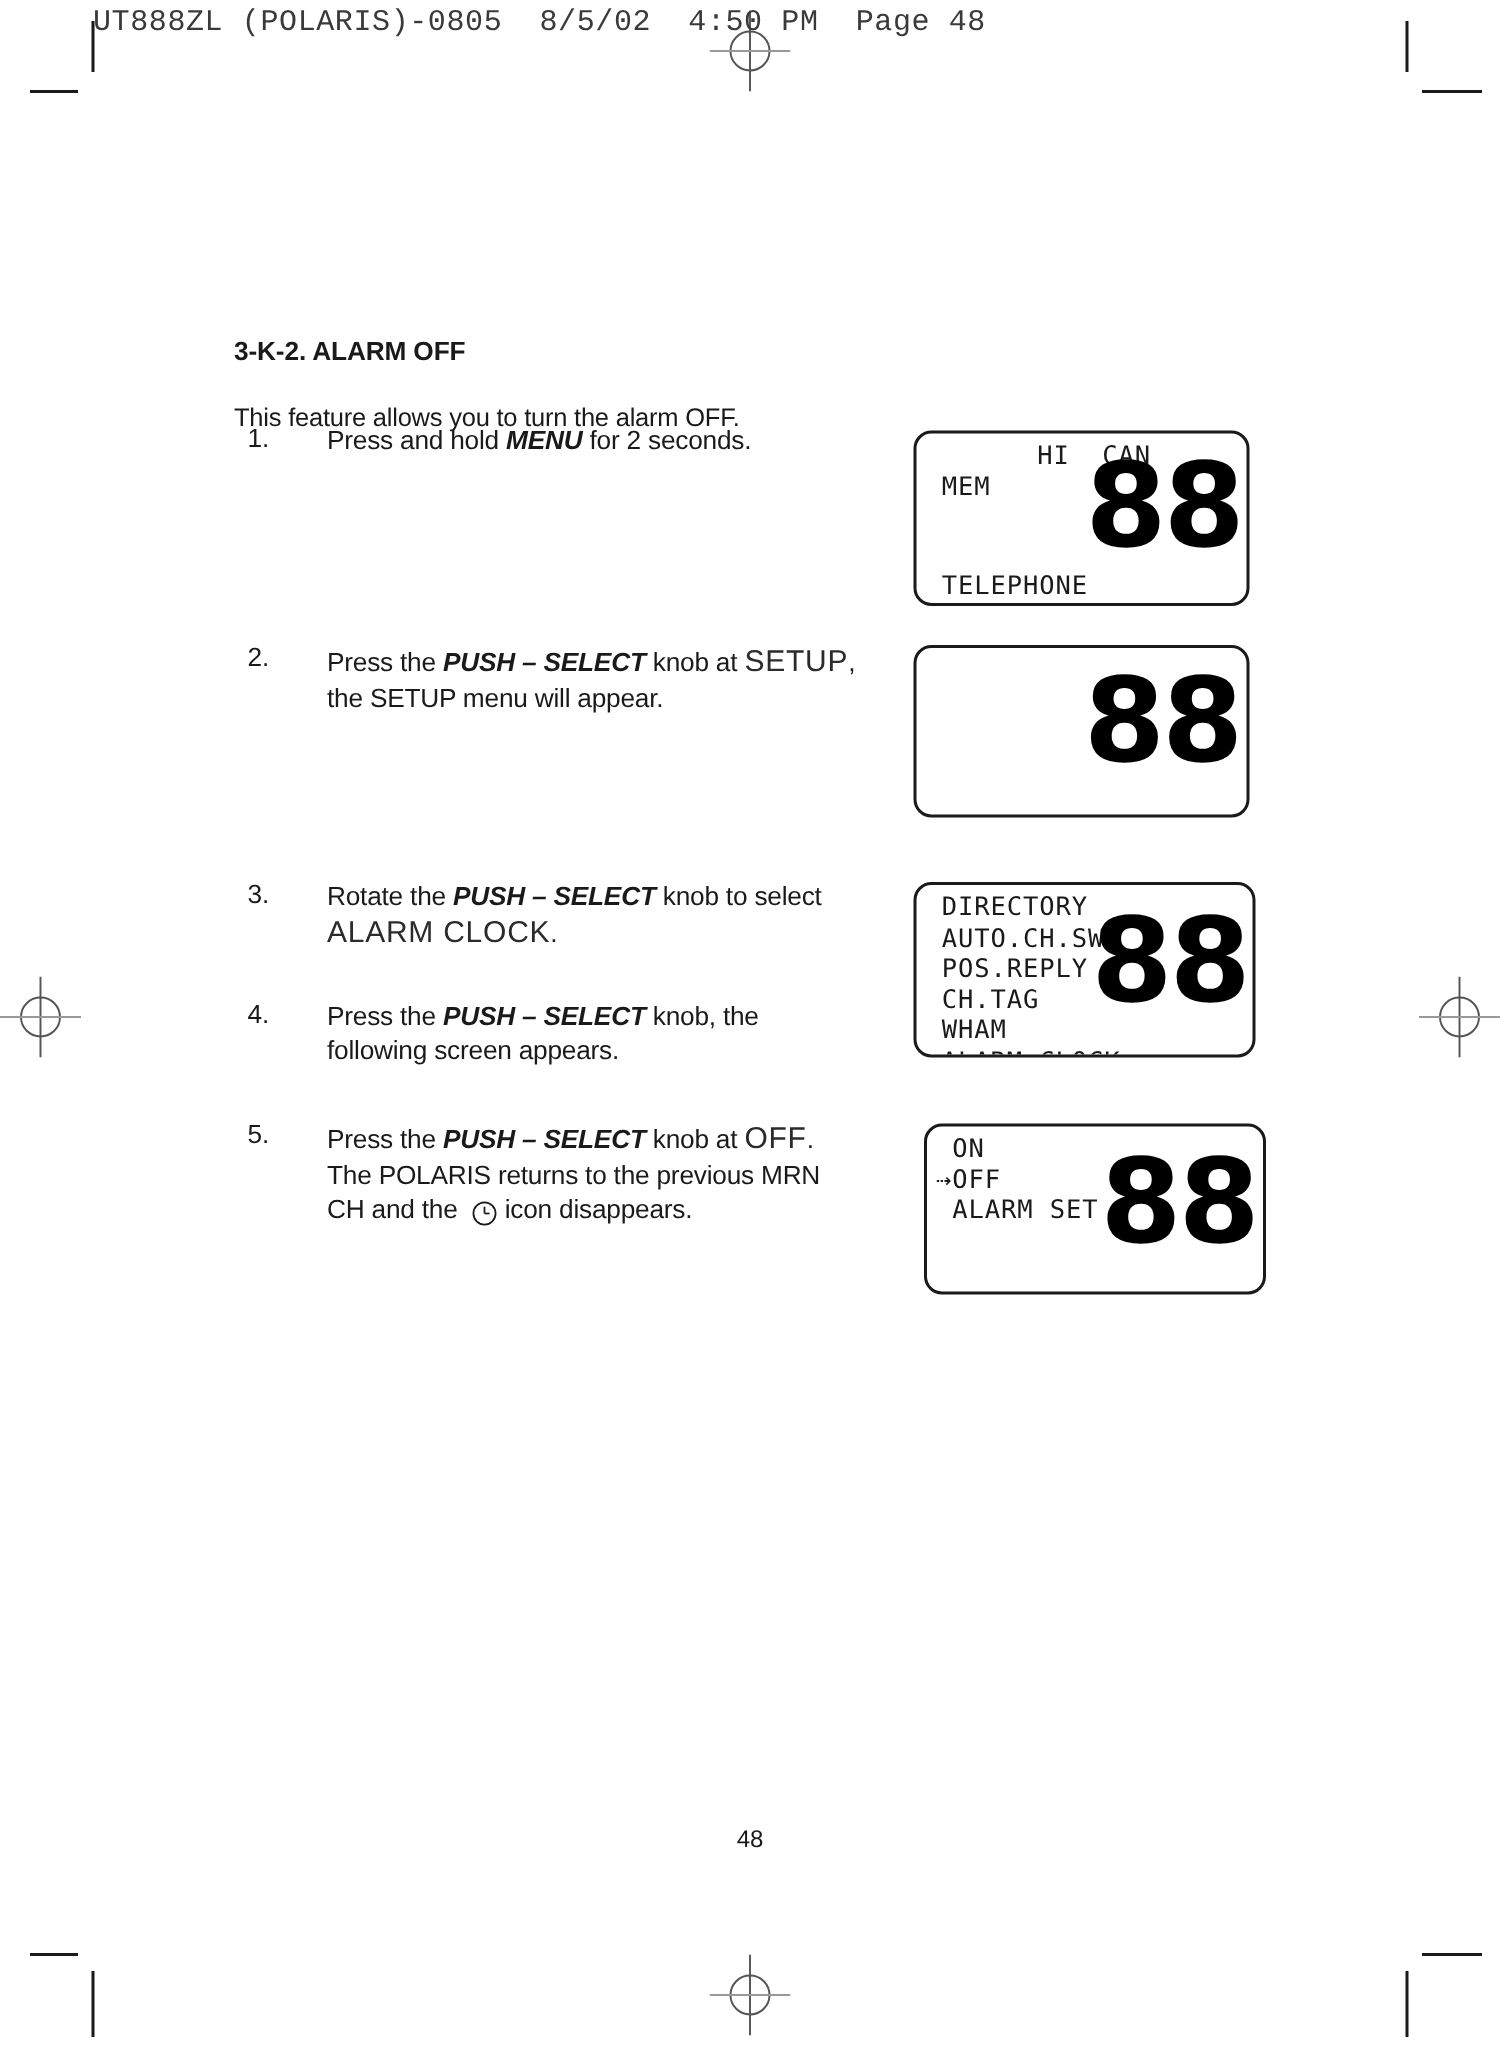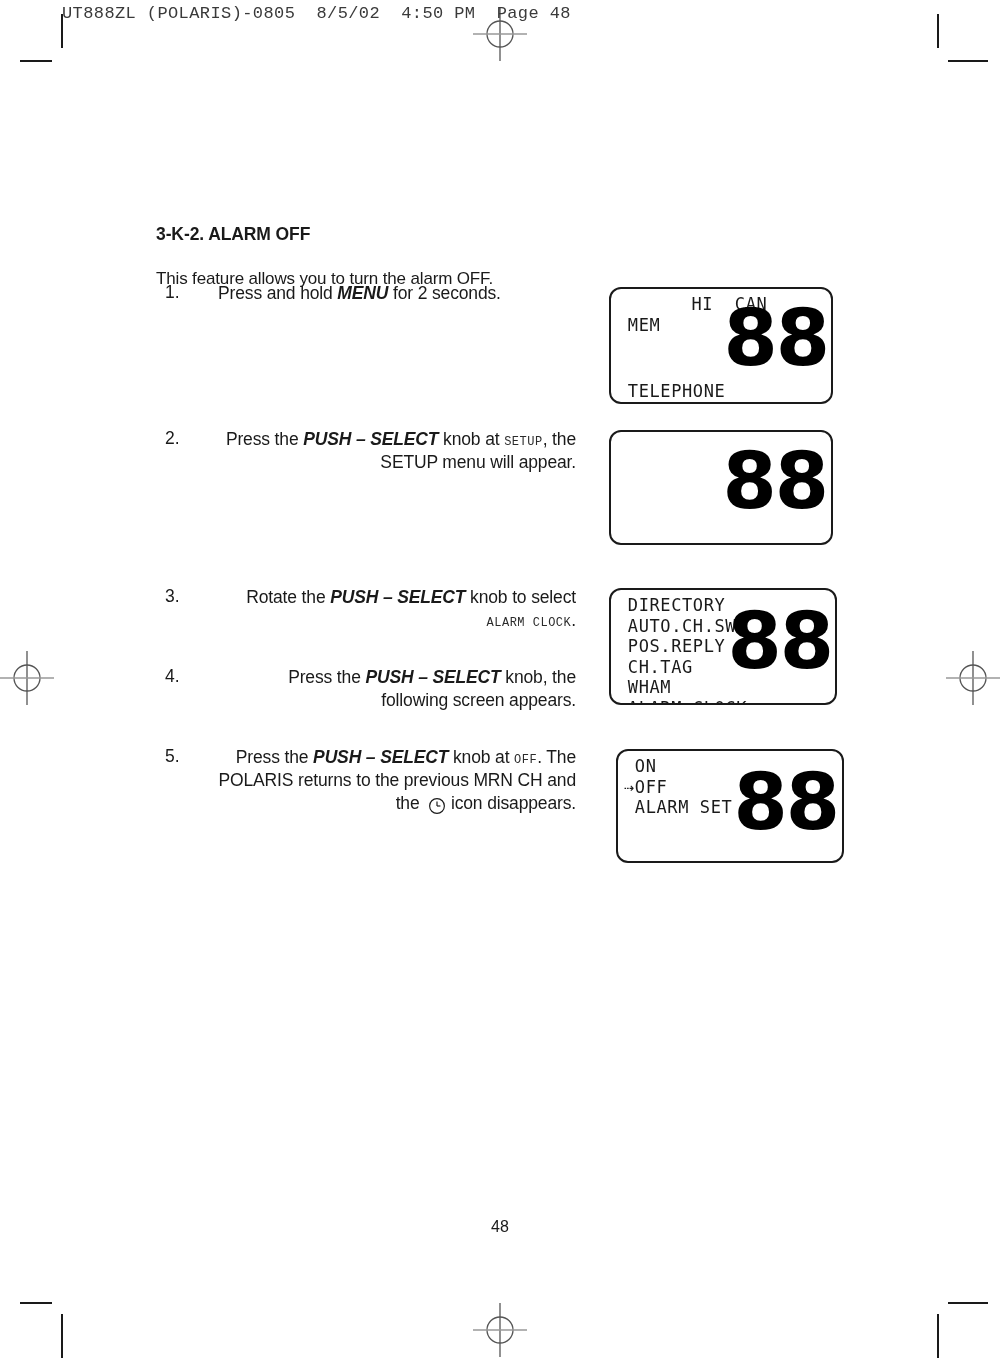--- a/index.html
+++ b/index.html
@@ -31,21 +31,21 @@
     height: 54px;
   }
   .regmark svg { display: block; }
 
   
   .slug {
     position: absolute;
     left: 62px;
     top: 4px;
     font-family: "Liberation Mono", "DejaVu Sans Mono", monospace;
-    font-size: 17px;
+    font-size: 20px;
     letter-spacing: 0.4px;
     color: #3a3a3a;
     white-space: pre;
   }
 
   
   .content {
     position: absolute;
     left: 156px;
     top: 224px;
@@ -78,31 +78,30 @@
     width: 62px;
     flex: 0 0 62px;
     font-size: 17.5px;
     padding-left: 9px;
     box-sizing: border-box;
   }
   .step-text {
     font-size: 17.5px;
     line-height: 1.30;
     letter-spacing: -0.15px;
-    text-align: right;
   }
   .step-text b {
     font-weight: bold;
     font-style: italic;
   }
 
   
   .lcdword {
-    font-family: Liberation Mono, monospace;
-    font-size: 12px;
+    font-family: Liberation Sans, sans-serif;
+    font-size: 20px;
     letter-spacing: 0.5px;
     color: #2b2b2b;
   }
 
   .clock-inline {
     display: inline-block;
     width: 18px;
     height: 18px;
     vertical-align: -3px;
     margin: 0 2px;

